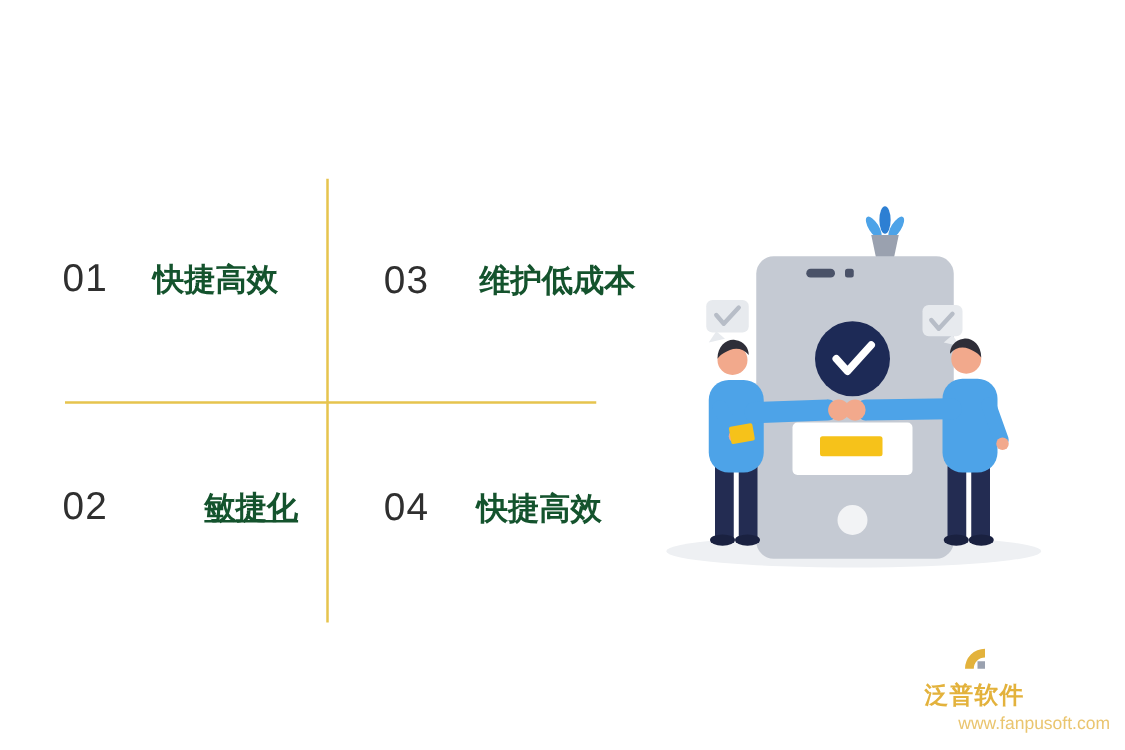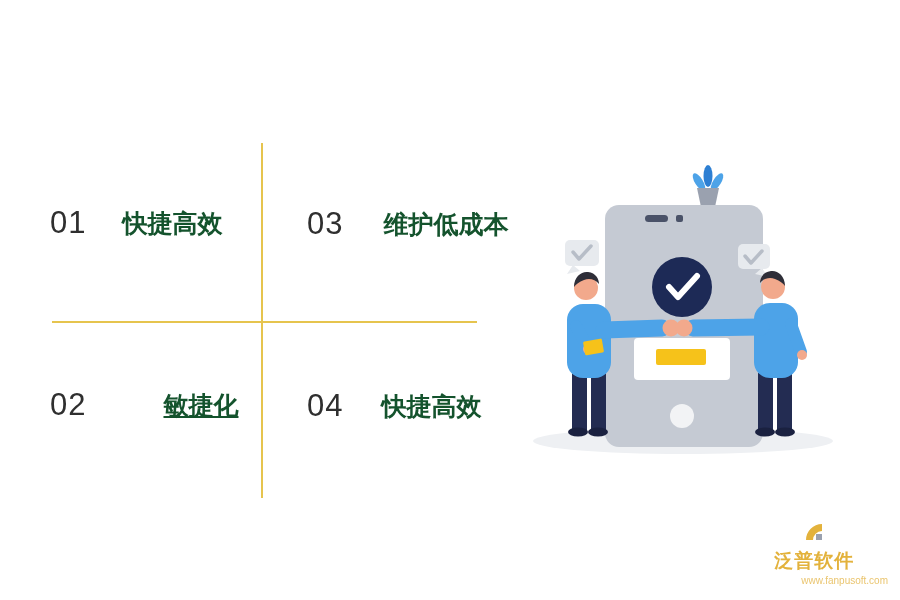--- a/index.html
+++ b/index.html
@@ -46,21 +46,21 @@
   
   .brand {
     position: absolute; right: 12px; bottom: 14px;
     display: flex; flex-direction: column; align-items: flex-start;
   }
   .brand-row { display: flex; align-items: center; gap: 5px; flex-direction: column; }
   .brand-name {
     color: #e3b23c; font-size: 19px; font-weight: 700; letter-spacing: 1px;
   }
   .brand-url {
-    color: #eac56f; font-size: 10px; margin-top: 1px; margin-left: 27px;
+    color: #eac56f; font-size: 14px; margin-top: 1px; margin-left: 27px;
     font-family: "Liberation Sans", sans-serif;
   }
 </style>
 </head>
 <body>
 
 <div class="stage">
 
   <div class="divider-v"></div>
   <div class="divider-h"></div>

